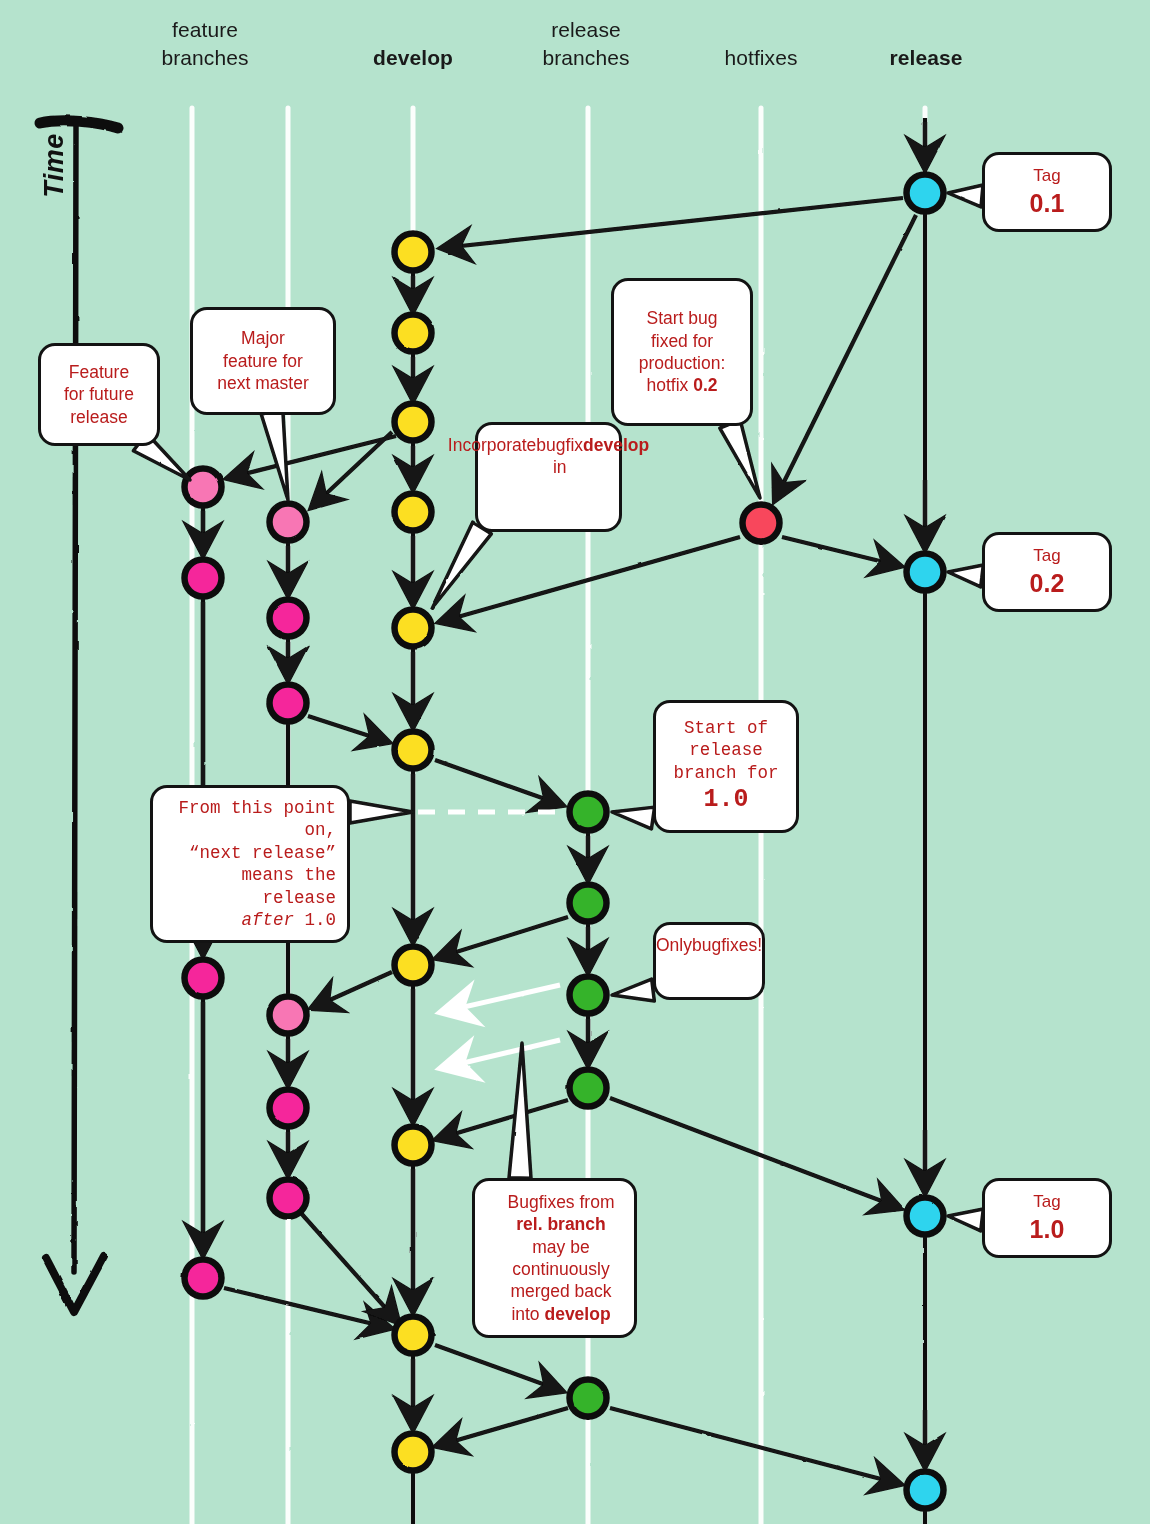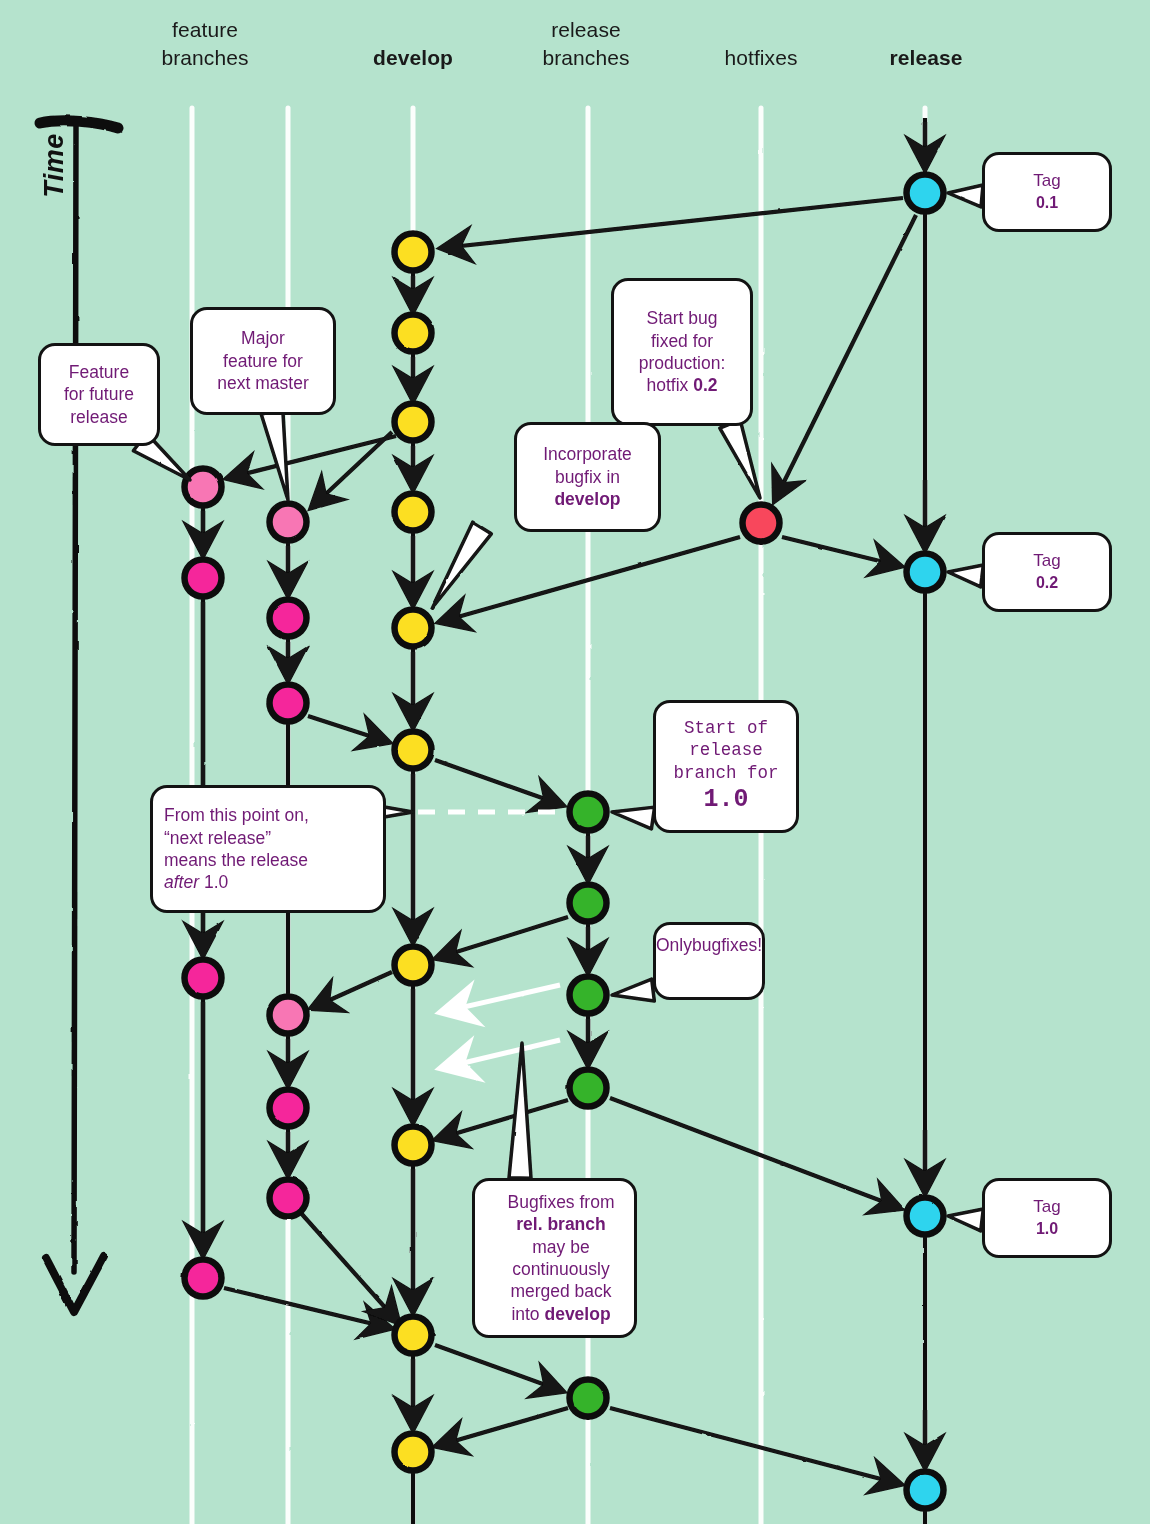--- a/index.html
+++ b/index.html
@@ -38,29 +38,29 @@
   }
 
   .callout{
     position:absolute;
     background:#ffffff;
     border:3.5px solid #131313;
     border-radius:17px;
     text-align:center;
     font-size:17.5px;
     line-height:1.28;
-    color:#701a75;
+    color:#b91c1c;
     padding:9px 11px;
     box-sizing:border-box;
     z-index:5;
   }
   .callout b{font-weight:bold;}
   .callout i{font-style:italic;}
   .callout .tagword{display:block;font-size:17px;}
-  .callout .tagnum{display:block;font-size:16px;font-weight:bold;margin-top:1px;}
+  .callout .tagnum{display:block;font-size:25px;font-weight:bold;margin-top:1px;}
 </style>
 </head>
 <body>
 
 <div id="stage">
 
   <svg id="canvas" viewBox="0 0 1150 1524">
     <defs>
       <marker id="ah" markerWidth="11" markerHeight="11" refX="8.4" refY="5.5" orient="auto" markerUnits="strokeWidth">
         <path d="M0.6,0.6 L10,5.5 L0.6,10.4 L3.6,5.5 Z" fill="#121212"></path>
@@ -320,32 +320,32 @@
         <div>Major</div>
         <div>feature for</div>
         <div>next master</div>
       </div>
       <div class="callout" style="left: 611px; top: 278px; width: 142px; min-height: 148px; display: flex; flex-direction: column; justify-content: center;">
         <div>Start bug</div>
         <div>fixed for</div>
         <div>production:</div>
         <div>hotfix <b>0.2</b></div>
       </div>
-      <div class="callout" style="left: 475px; top: 422px; width: 147px; min-height: 110px; display: flex; flex-direction: column; justify-content: center; margin-left: 39px;">
+      <div class="callout" style="left: 475px; top: 422px; width: 147px; min-height: 110px; display: flex; flex-direction: row; justify-content: center;">
         <div>Incorporate</div>
         <div>bugfix in</div>
         <div><b>develop</b></div>
       </div>
       <div class="callout" style="left: 653px; top: 700px; width: 146px; min-height: 133px; display: flex; flex-direction: column; justify-content: center; font-family: Liberation Mono, monospace;">
         <div>Start of</div>
         <div>release</div>
         <div>branch for</div>
         <div><span style="font-size:25px;font-weight:bold;">1.0</span></div>
       </div>
-      <div class="callout" style="left: 150px; top: 785px; width: 236px; min-height: 128px; display: flex; flex-direction: column; justify-content: center; text-align: left;">
+      <div class="callout" style="left: 150px; top: 785px; width: 200px; min-height: 128px; display: flex; flex-direction: column; justify-content: center; text-align: right; font-family: Liberation Mono, monospace;">
         <div>From this point on,</div>
         <div>“next release”</div>
         <div>means the release</div>
         <div><i>after</i> 1.0</div>
       </div>
       <div class="callout" style="left: 653px; top: 922px; width: 112px; min-height: 78px; display: flex; flex-direction: row; justify-content: center;">
         <div>Only</div>
         <div>bugfixes!</div>
       </div>
       <div class="callout" style="left: 472px; top: 1178px; width: 165px; min-height: 160px; display: flex; flex-direction: column; justify-content: center; padding-left: 24px;">

